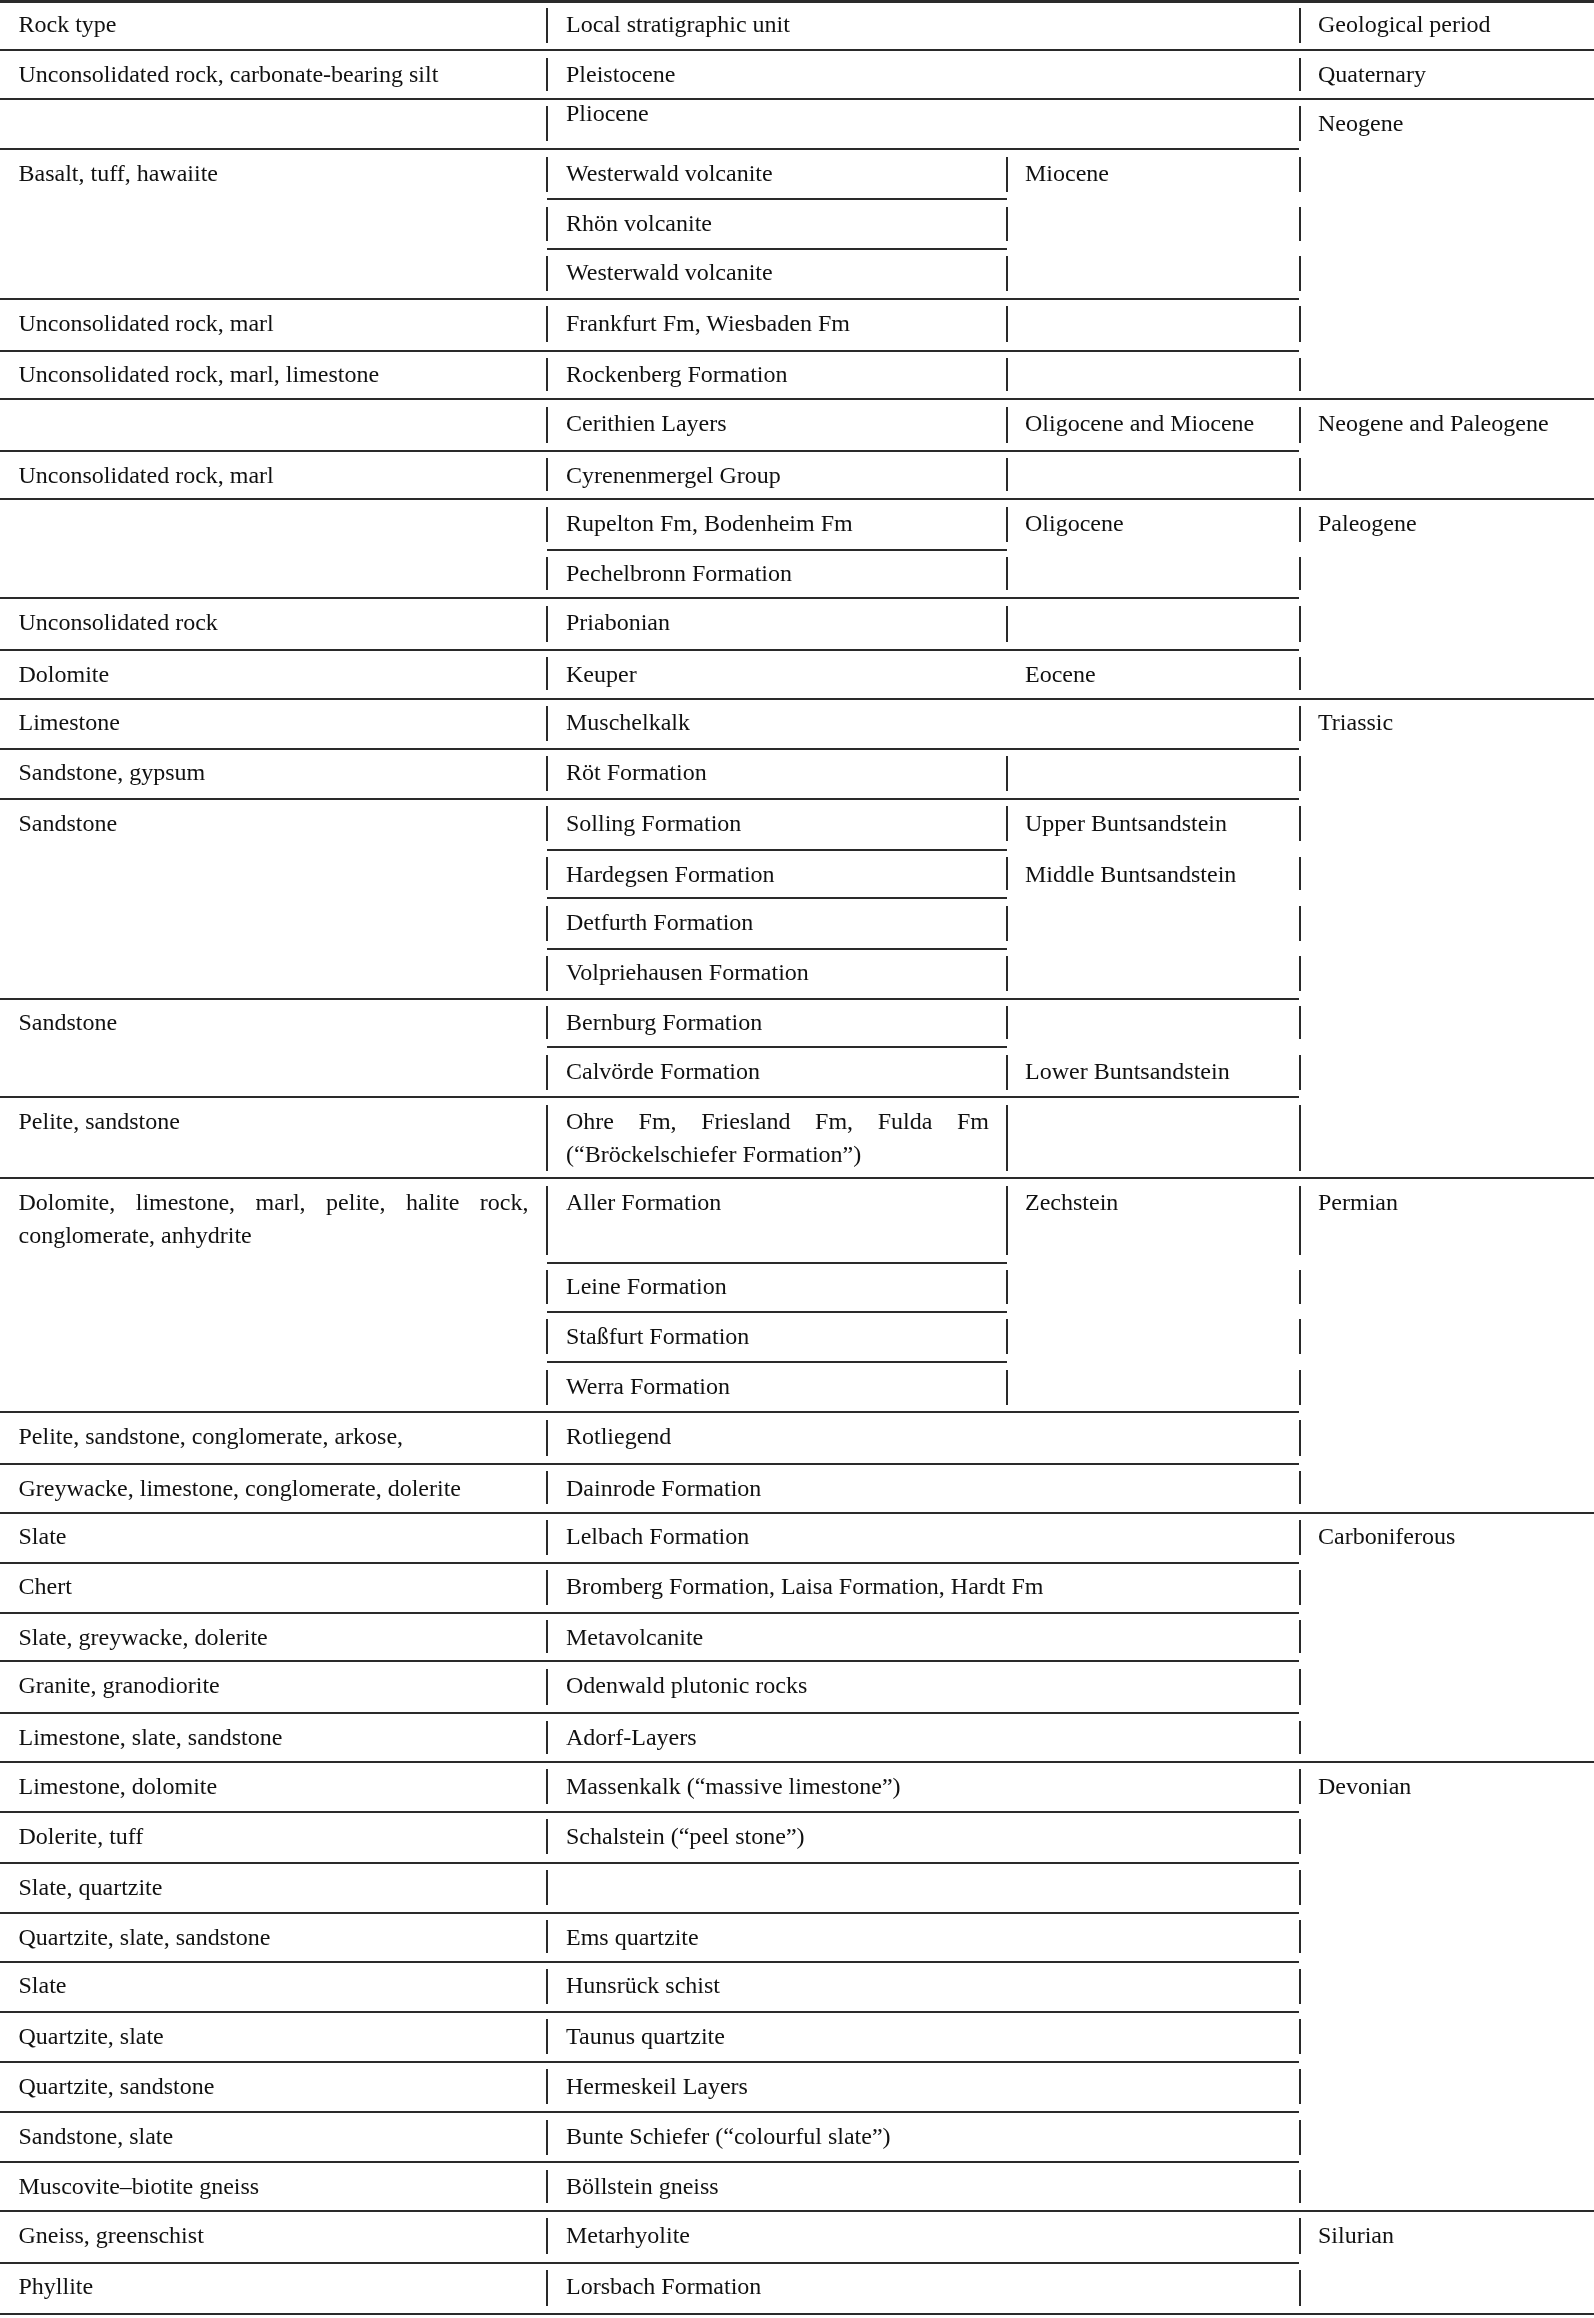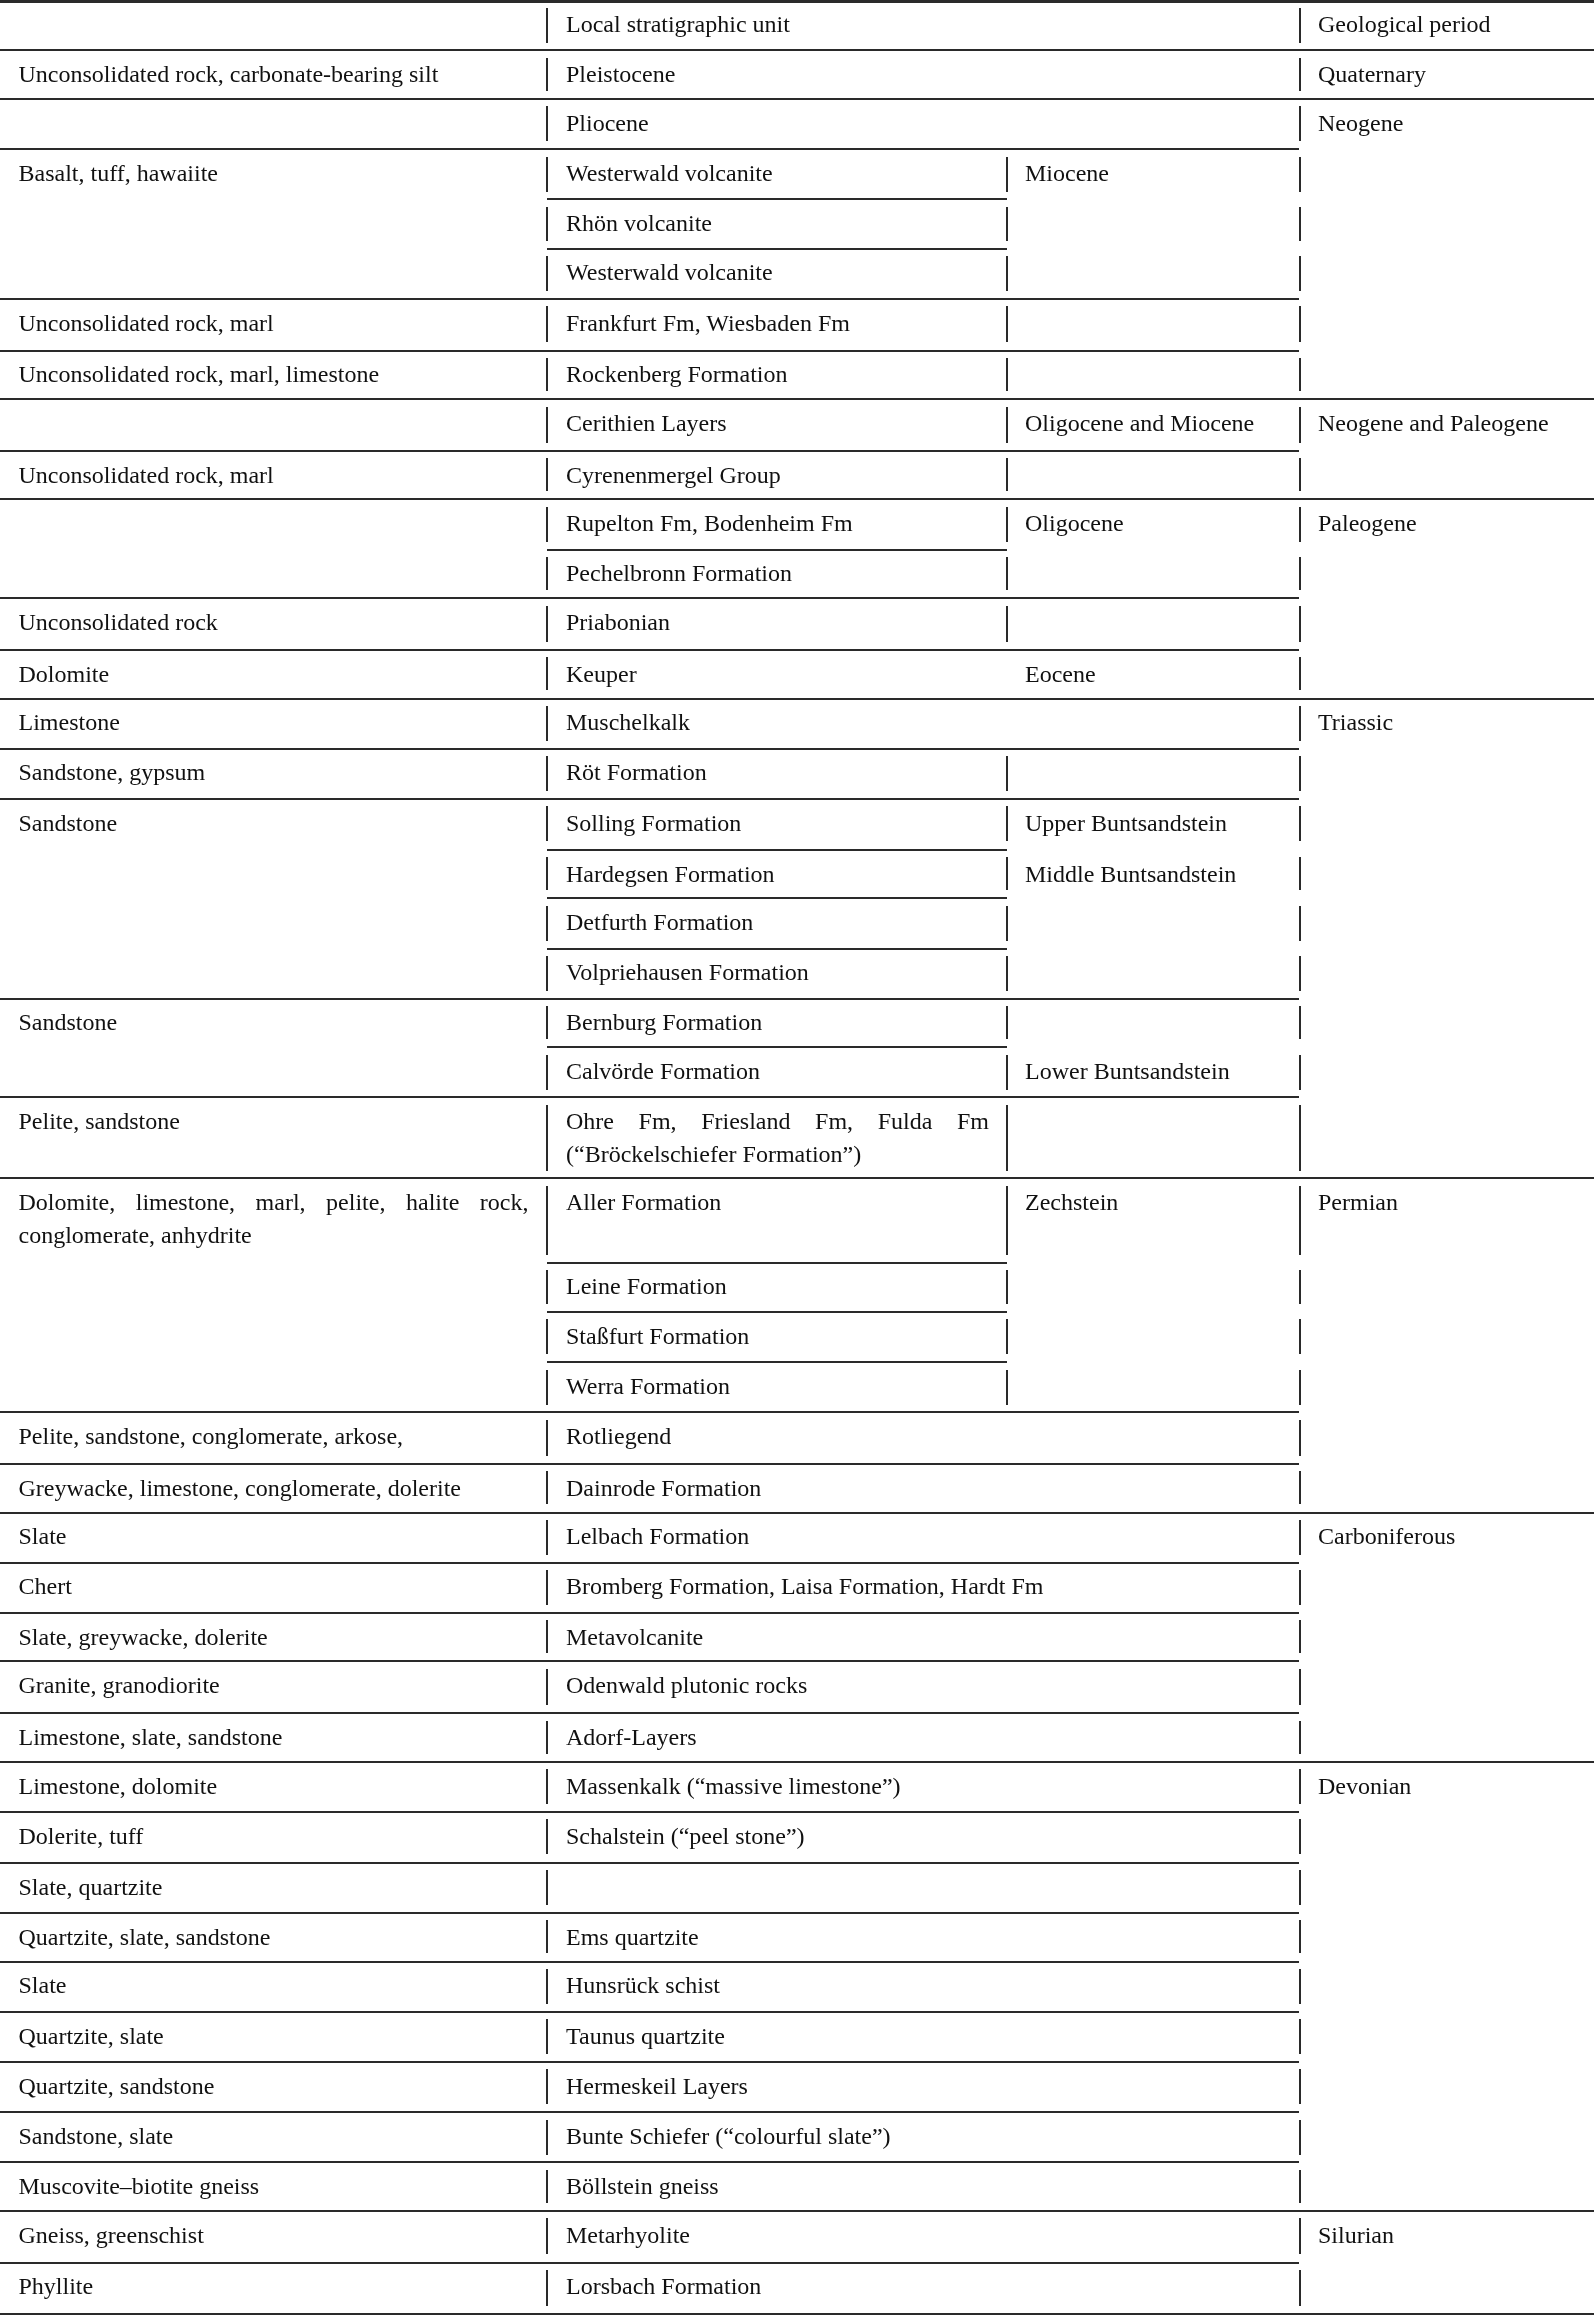--- a/index.html
+++ b/index.html
@@ -10,39 +10,42 @@
   .cell span { display: block; }
   .justify { text-align: justify; text-align-last: left; }
   .hline { position: absolute; height: 2.3px; background: #2a2a2a; }
   .vline { position: absolute; width: 1.5px; background: #2a2a2a; }
 </style>
 </head>
 <body>
 
 <div id="table">
     <div class="hline" style="left: 0px; width: 1595px; top: 0.8px;"></div>
+    <div class="cell" style="left: 18.5px; top: 0px; width: 510px; height: 50px;">
+      <span>Rock type</span>
+    </div>
     <div class="cell" style="left: 566px; top: 0px; width: 715px; height: 50px;">
       <span>Local stratigraphic unit</span>
     </div>
     <div class="cell" style="left: 1318px; top: 0px; width: 258px; height: 50px;">
       <span>Geological period</span>
     </div>
     <div class="vline" style="left: 546px; top: 7.7px; height: 35px;"></div>
     <div class="vline" style="left: 1299px; top: 7.7px; height: 35px;"></div>
     <div class="hline" style="left: 0px; width: 1595px; top: 49px;"></div>
     <div class="cell" style="left: 18.5px; top: 50px; width: 510px; height: 99px;">
       <span>Unconsolidated rock, carbonate-bearing silt</span>
     </div>
     <div class="cell" style="left: 566px; top: 50px; width: 715px; height: 49px;">
       <span>Pleistocene</span>
     </div>
     <div class="vline" style="left: 546px; top: 58px; height: 33px;"></div>
     <div class="vline" style="left: 1299px; top: 58px; height: 33px;"></div>
     <div class="hline" style="left: 547px; width: 752px; top: 98px;"></div>
-    <div class="cell" style="left: 566px; top: 99px; width: 715px; height: 50px;">
+    <div class="cell" style="left: 566px; top: 89px; width: 715px; height: 50px;">
       <span>Pliocene</span>
     </div>
     <div class="vline" style="left: 546px; top: 106px; height: 35px;"></div>
     <div class="vline" style="left: 1299px; top: 106px; height: 35px;"></div>
     <div class="cell" style="left: 18.5px; top: 149px; width: 510px; height: 150px;">
       <span>Basalt, tuff, hawaiite</span>
     </div>
     <div class="cell" style="left: 566px; top: 149px; width: 423px; height: 50px;">
       <span>Westerwald volcanite</span>
     </div>

